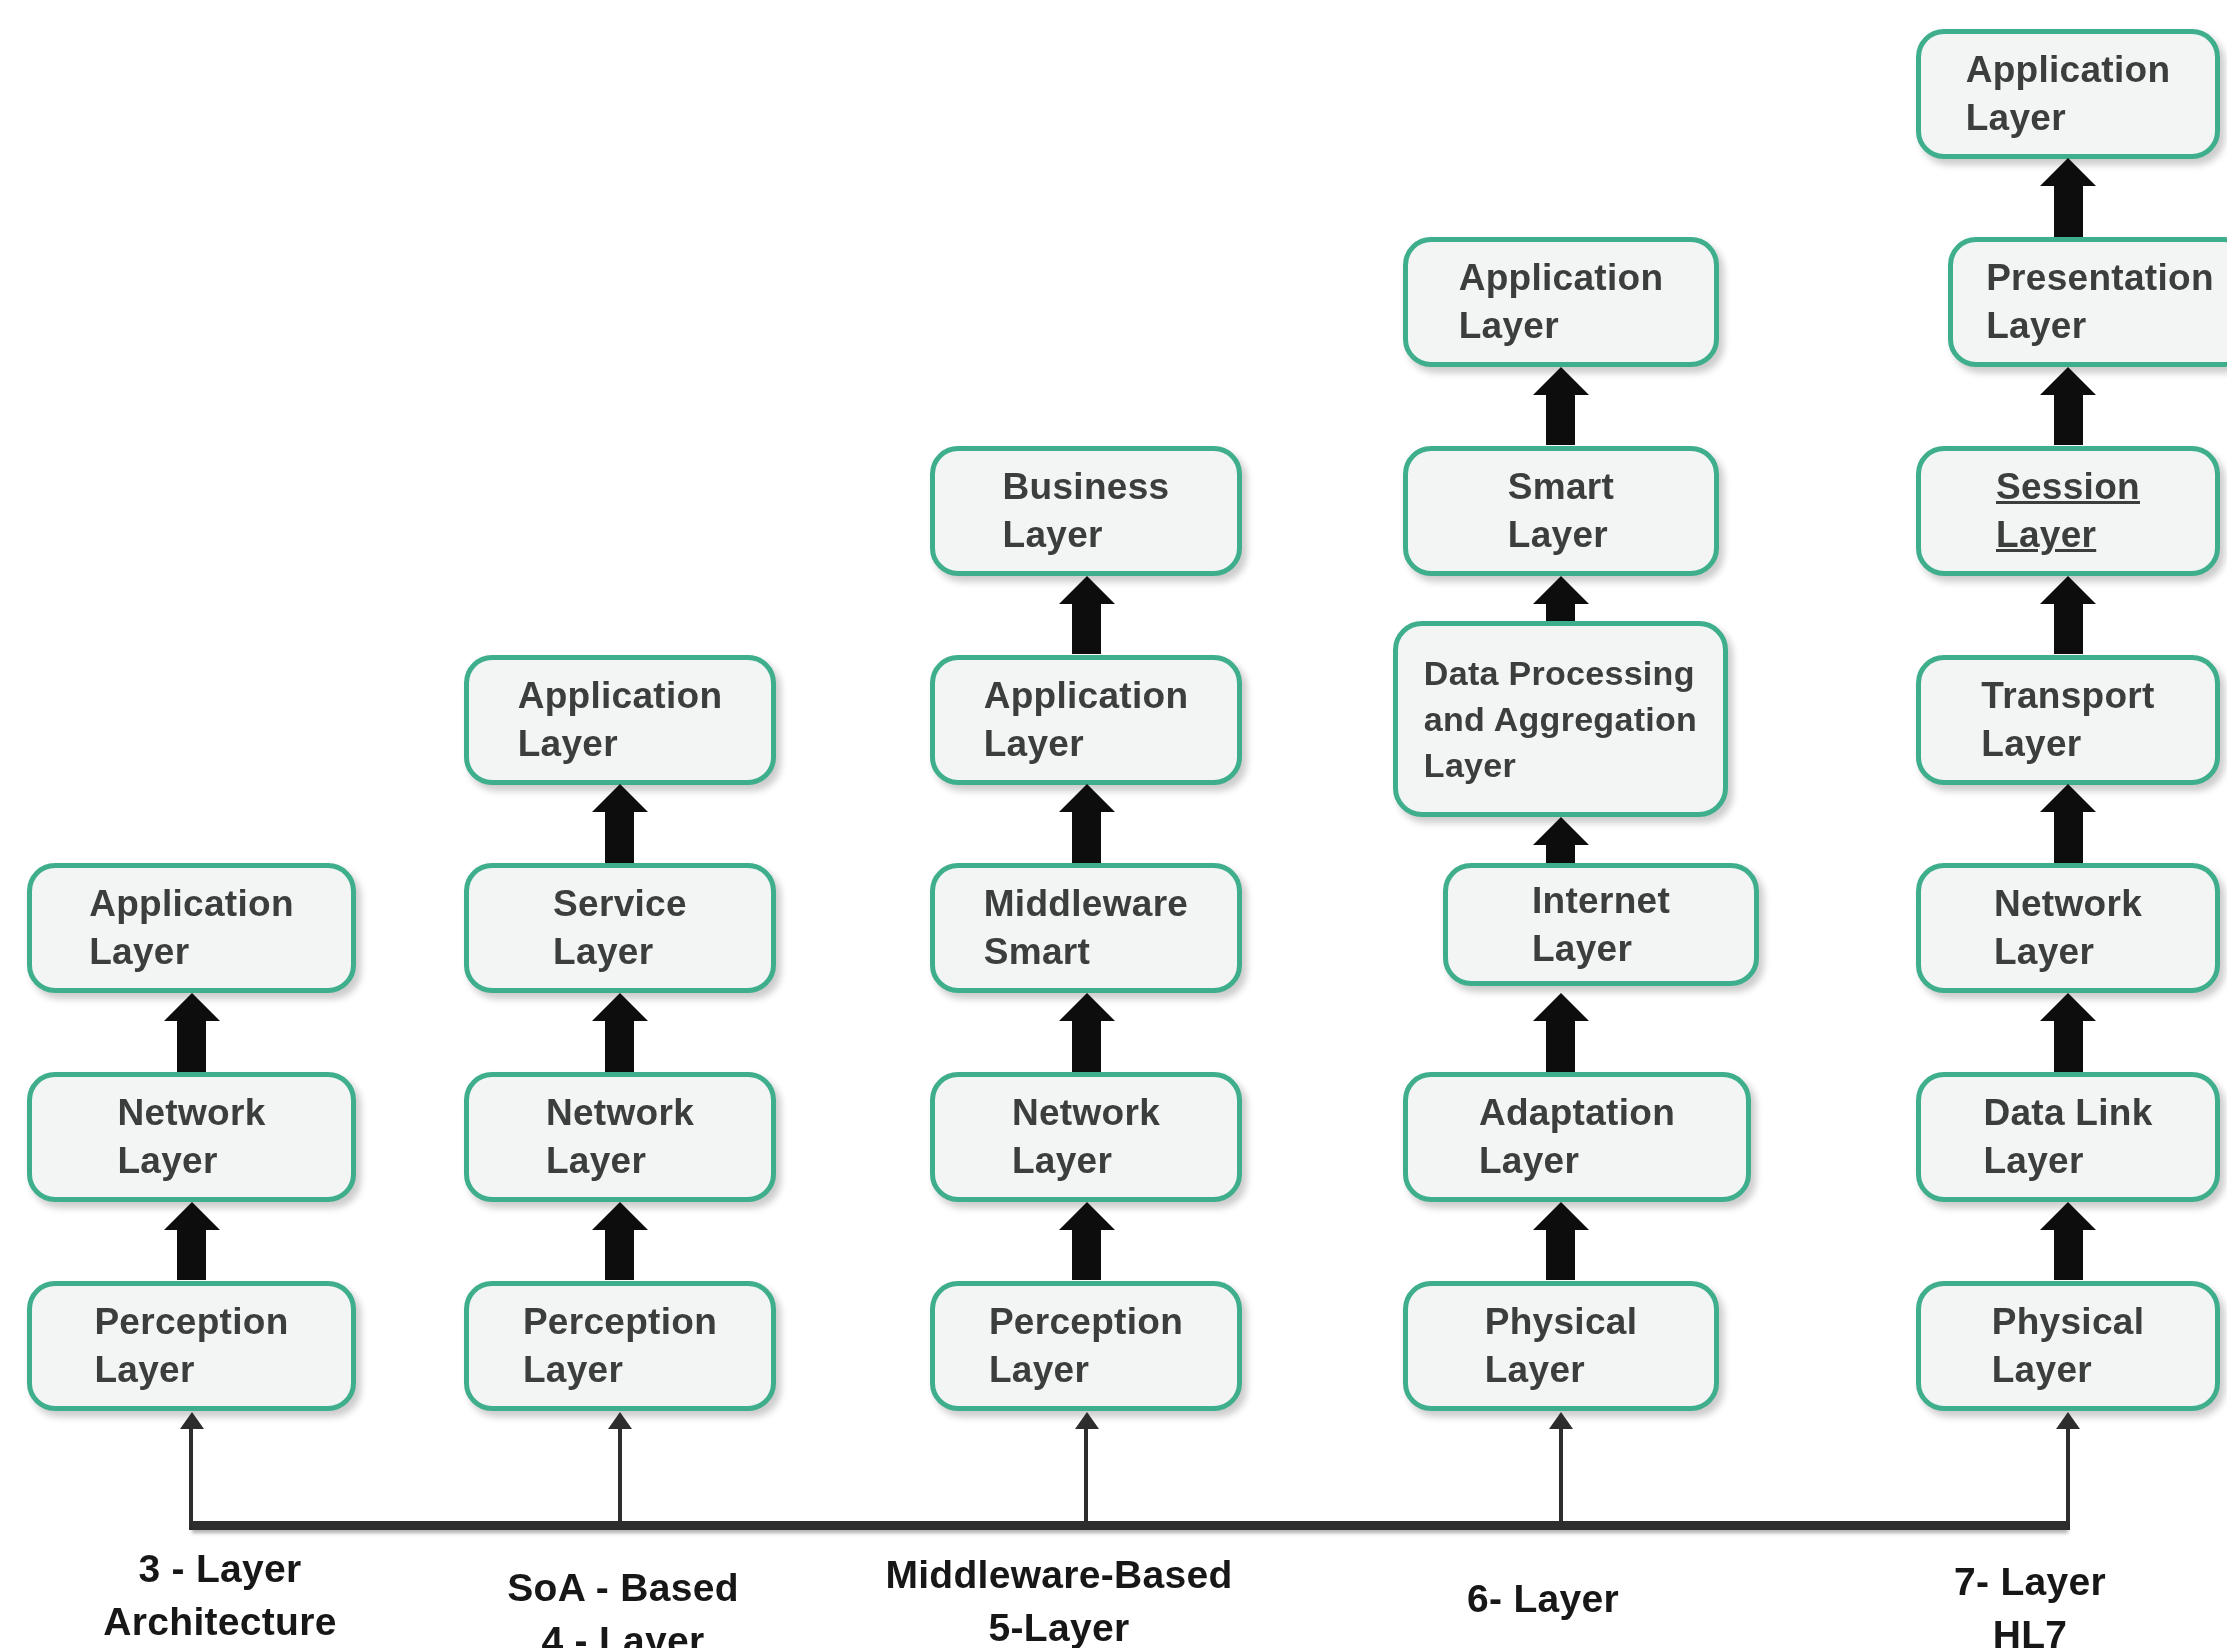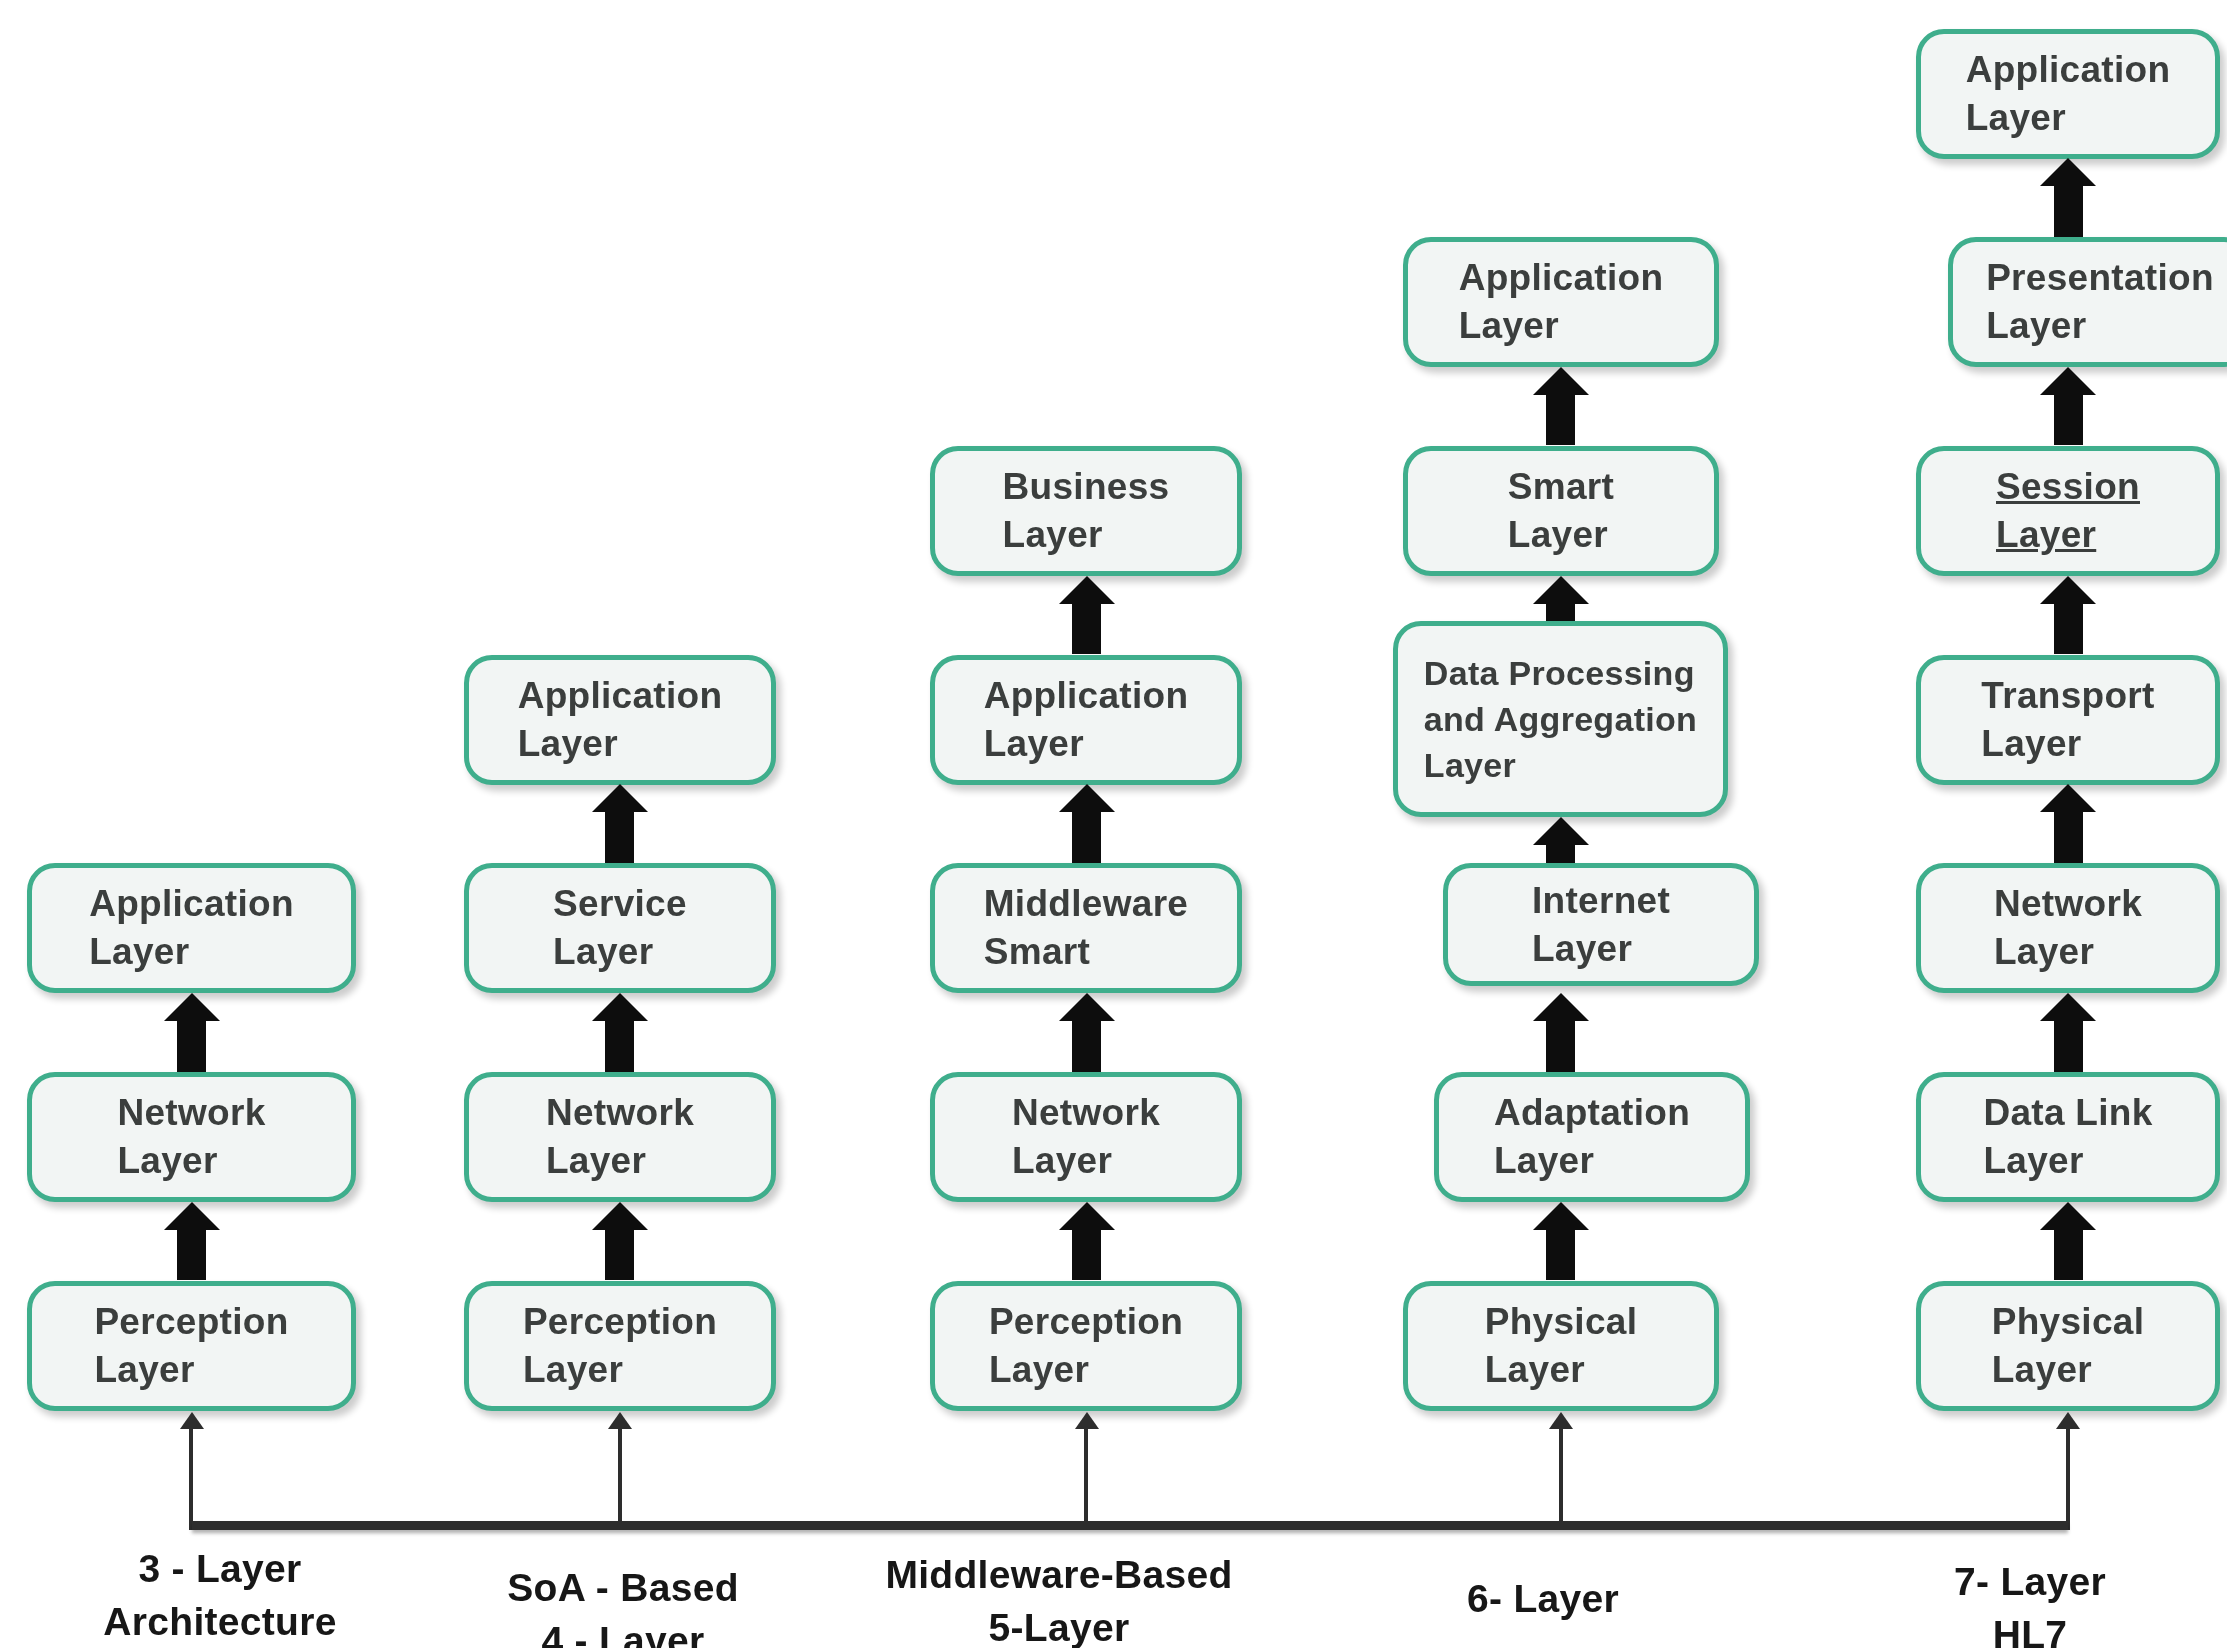--- a/index.html
+++ b/index.html
@@ -115,25 +115,25 @@
     <div class="arrow-head" style="left: 1059px; top: 784px; border-left: 28px solid transparent; border-right: 28px solid transparent; border-bottom: 28px solid rgb(13, 13, 13);"></div>
     <div class="arrow-stem" style="left: 1072px; top: 811px; width: 29px; height: 52px;"></div>
     <div class="arrow-head" style="left: 1059px; top: 576px; border-left: 28px solid transparent; border-right: 28px solid transparent; border-bottom: 28px solid rgb(13, 13, 13);"></div>
     <div class="arrow-stem" style="left: 1072px; top: 602px; width: 29px; height: 52px;"></div>
     <div class="arrow-head" style="left: 1075px; top: 1412px; border-left: 12px solid transparent; border-right: 12px solid transparent; border-bottom: 17px solid rgb(45, 45, 45);"></div>
     <div class="thin-stem" style="left: 1084px; top: 1428px; width: 4.4px; height: 102px;"></div>
     <div class="col-label" style="left: 1059px; top: 1548px;">Middleware-Based
 5-Layer</div>
     <div class="layer-box" style="left: 1403px; top: 1281px; width: 316px; height: 130px; font-size: 37px; line-height: 48px;">Physical
 Layer</div>
-    <div class="layer-box" style="left: 1403px; top: 1072px; width: 316px; height: 130px; font-size: 37px; line-height: 48px; margin-left: 31px;">Adaptation
+    <div class="layer-box" style="left: 1403px; top: 1072px; width: 348px; height: 130px; font-size: 37px; line-height: 48px;">Adaptation
 Layer</div>
     <div class="layer-box" style="left: 1403px; top: 863px; width: 316px; height: 123px; font-size: 37px; line-height: 48px; margin-left: 40px;">Internet
 Layer</div>
-    <div class="layer-box" style="left: 1393px; top: 621px; width: 335px; height: 196px; font-size: 34px; line-height: 46px;">Data Processing
+    <div class="layer-box" style="left: 1393px; top: 621px; width: 335px; height: 196px; font-size: 34px; line-height: 46px; border-radius: 29px;">Data Processing
 and Aggregation
 Layer</div>
     <div class="layer-box" style="left: 1403px; top: 446px; width: 316px; height: 130px; font-size: 37px; line-height: 48px;">Smart
 Layer</div>
     <div class="layer-box" style="left: 1403px; top: 237px; width: 316px; height: 130px; font-size: 37px; line-height: 48px;">Application
 Layer</div>
     <div class="arrow-head" style="left: 1533px; top: 1202px; border-left: 28px solid transparent; border-right: 28px solid transparent; border-bottom: 28px solid rgb(13, 13, 13);"></div>
     <div class="arrow-stem" style="left: 1546px; top: 1228px; width: 29px; height: 52px;"></div>
     <div class="arrow-head" style="left: 1533px; top: 993px; border-left: 28px solid transparent; border-right: 28px solid transparent; border-bottom: 28px solid rgb(13, 13, 13);"></div>
     <div class="arrow-stem" style="left: 1546px; top: 1020px; width: 29px; height: 52px;"></div>

